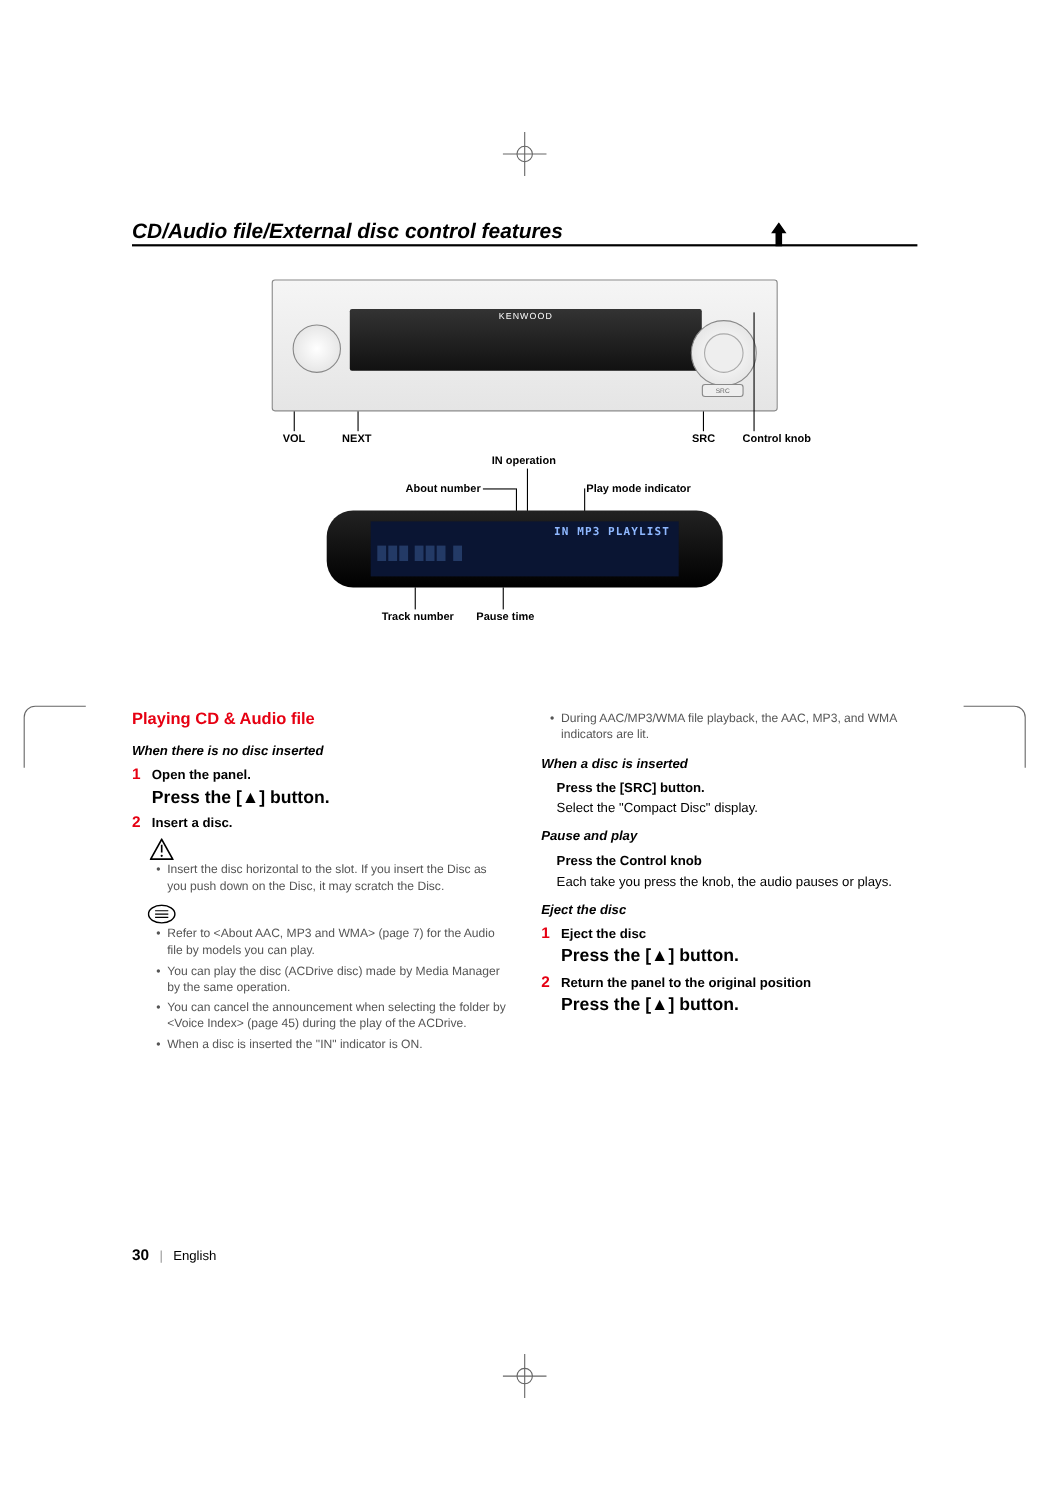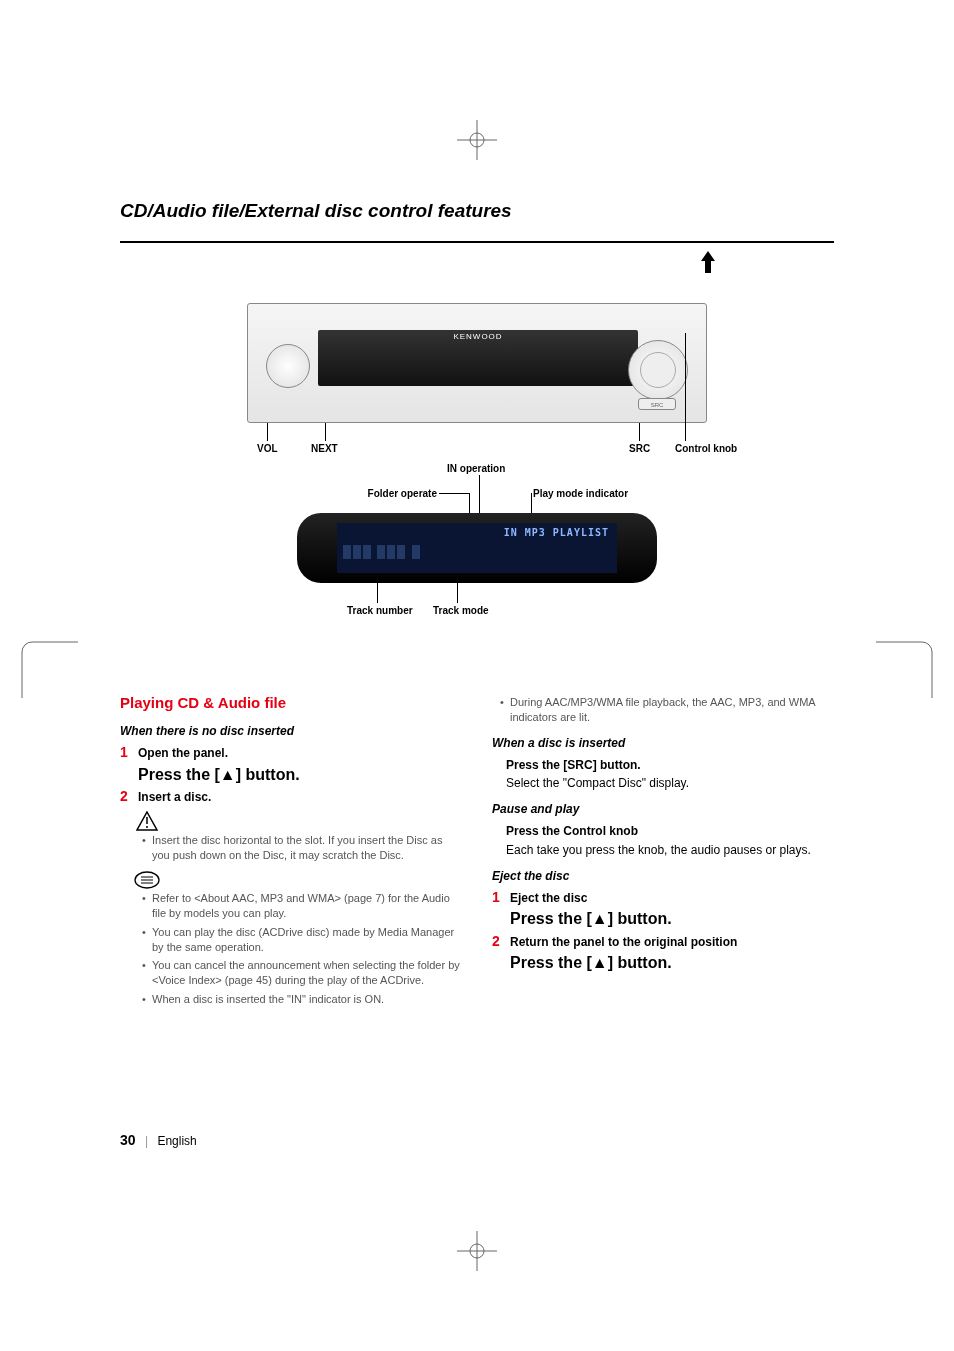--- a/index.html
+++ b/index.html
@@ -1,18 +1,18 @@
 <!DOCTYPE html>
 <html><head>
 <meta charset="utf-8">
 <style>
   * { margin: 0; padding: 0; box-sizing: border-box; }
   body { width: 954px; height: 1351px; background: #fff; font-family: Arial, Helvetica, sans-serif; position: relative; color: #000; }
   .page { position: absolute; left: 120px; top: 200px; width: 714px; }
-  .title-rule { border-bottom: 2px solid #000; padding-bottom: 19px; margin-bottom: 30px; }
+  .title-rule { border-bottom: 2px solid #000; padding-bottom: 0; }
   .section-title { font-size: 19px; font-weight: bold; font-style: italic; }
   .diagram-area { position: relative; width: 560px; height: 360px; margin: 0 auto 60px auto; }
   .radio-unit { position: absolute; top: 30px; left: 50px; width: 460px; height: 120px; border: 1px solid #888; background: linear-gradient(#f5f5f5,#e5e5e5); border-radius: 3px; }
   .radio-screen { position: absolute; top: 26px; left: 70px; width: 320px; height: 56px; background: linear-gradient(#333,#111); border-radius: 2px; }
   .kenwood { color: #fff; font-size: 8px; text-align: center; padding-top: 2px; letter-spacing: 1px; }
   .vol-knob { position: absolute; left: 18px; top: 40px; width: 44px; height: 44px; border: 1px solid #888; border-radius: 50%; background: radial-gradient(#fff,#ddd); }
   .ctrl-knob-outer { position: absolute; right: 18px; top: 36px; width: 60px; height: 60px; border: 1px solid #888; border-radius: 50%; background: radial-gradient(#fff,#ddd); }
   .ctrl-knob-inner { position: absolute; right: 30px; top: 48px; width: 36px; height: 36px; border: 1px solid #aaa; border-radius: 50%; background: #eee; }
   .src-btn { position: absolute; right: 30px; top: 94px; width: 38px; height: 12px; border: 1px solid #888; border-radius: 3px; background: #eee; font-size: 6px; text-align: center; line-height: 12px; color: #666; }
   .eject-arrow { position: absolute; right: 40px; top: -22px; }
@@ -105,42 +105,42 @@
     <div class="leader" style="left:488px; top:60px; width:1px; height:108px;"></div>
 
     <div class="lbl" style="left:60px; top:170px;">VOL</div>
     <div class="lbl" style="left:114px; top:170px;">NEXT</div>
     <div class="lbl" style="left:432px; top:170px;">SRC</div>
     <div class="lbl" style="left:478px; top:170px;">Control knob</div>
 
     <div class="lbl" style="left:250px; top:190px;">IN operation</div>
     <div class="leader" style="left:282px; top:202px; width:1px; height:48px;"></div>
 
-    <div class="lbl" style="left:150px; top:215px; text-align:right; width:90px;">Folder operate</div>
+    <div class="lbl" style="left:150px; top:215px; text-align:right; width:90px;">About number</div>
     <div class="leader" style="left:242px; top:220px; width:30px; height:1px;"></div>
     <div class="leader" style="left:272px; top:220px; width:1px; height:34px;"></div>
 
     <div class="lbl" style="left:336px; top:215px;">Play mode indicator</div>
     <div class="leader" style="left:334px; top:220px; width:1px; height:34px;"></div>
 
     <div class="display-area">
       <div class="display-lcd">
         <div class="lcd-text">IN MP3 PLAYLIST</div>
         <div class="lcd-left">
           <span class="lcd-seg"></span><span class="lcd-seg"></span><span class="lcd-seg"></span>
           <span class="lcd-seg"></span><span class="lcd-seg"></span><span class="lcd-seg"></span>
           <span class="lcd-seg"></span>
         </div>
       </div>
     </div>
 
     <div class="leader" style="left:180px; top:310px; width:1px; height:20px;"></div>
     <div class="leader" style="left:260px; top:310px; width:1px; height:20px;"></div>
     <div class="lbl" style="left:150px; top:332px;">Track number</div>
-    <div class="lbl" style="left:236px; top:332px;">Track mode</div>
+    <div class="lbl" style="left:236px; top:332px;">Pause time</div>
   </div>
 
   <div class="cols">
 
     <div class="col">
       <div class="red-heading">Playing CD &amp; Audio file</div>
 
       <div class="sub-italic">When there is no disc inserted</div>
 
       <div class="step">

